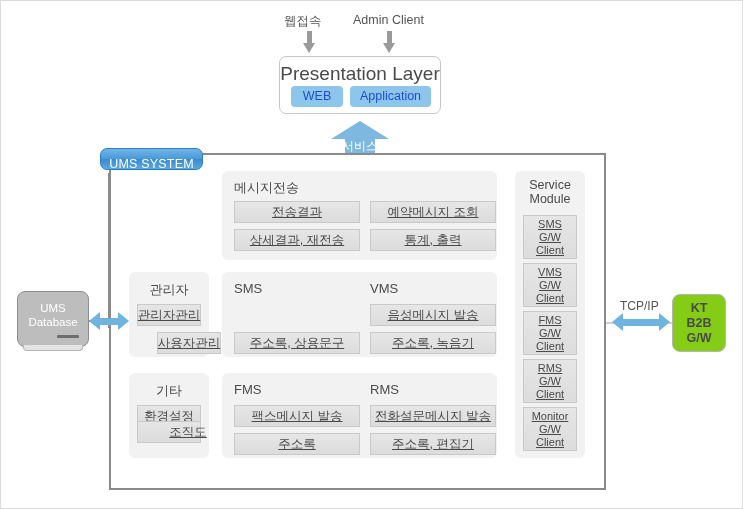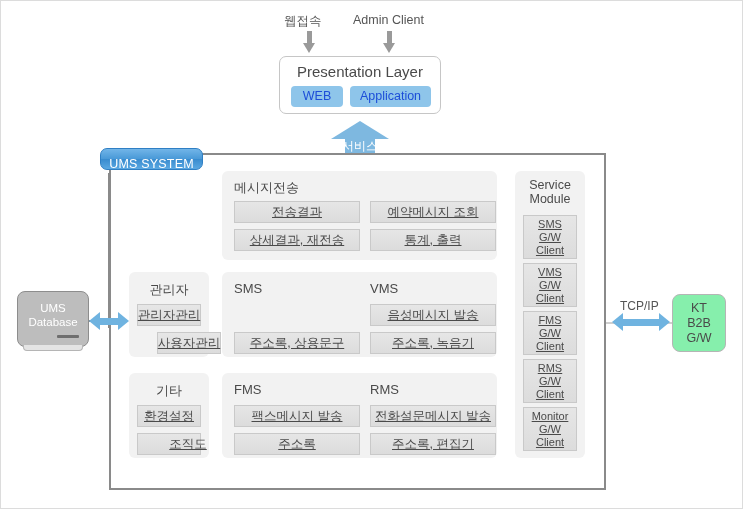--- a/index.html
+++ b/index.html
@@ -66,21 +66,21 @@
     box-sizing: border-box;
     border: 1px solid #c6c6c6;
     border-radius: 7px;
     background: #ffffff;
   }
   #presentation-title {
     position: absolute;
     left: 0; top: 6px;
     width: 100%;
     text-align: center;
-    font-size: 15px;
+    font-size: 19px;
     color: #4a4a4a;
   }
   .pl-chip {
     position: absolute;
     top: 29px;
     height: 21px;
     line-height: 21px;
     border-radius: 4px;
     background: #8ec5ea;
     color: #1d4ed8;
@@ -198,21 +198,21 @@
   #si-0 { left: 12px; top: 32px; width: 126px; }
   #si-1 { left: 12px; top: 60px; width: 126px; }
   #vi-0 { left: 148px; top: 32px; width: 126px; }
   #vi-1 { left: 148px; top: 60px; width: 126px; }
 
   
   #grp-etc { left: 18px; top: 218px; width: 80px; height: 85px; }
   #grp-etc .group-title { left: 0; top: 9px; width: 80px; text-align: center; }
   #grp-etc .item { left: 8px; width: 64px; height: 22px; }
   #ei-0 { top: 32px; }
-  #ei-1 { top: 60px; padding-left: 38px; }
+  #ei-1 { top: 48px; padding-left: 38px; }
 
   
   #grp-fms { left: 111px; top: 218px; width: 275px; height: 85px; }
   #grp-fms .group-title { top: 9px; }
   #t-fms { left: 12px; }
   #t-rms { left: 148px; }
   #grp-fms .item { height: 22px; }
   #fi-0 { left: 12px; top: 32px; width: 126px; }
   #fi-1 { left: 12px; top: 60px; width: 126px; }
   #ri-0 { left: 148px; top: 32px; width: 126px; }
@@ -280,28 +280,29 @@
   }
 
   
   #kt-gateway {
     position: absolute;
     left: 671px; top: 293px;
     width: 54px; height: 58px;
     box-sizing: border-box;
     border: 1px solid #b5b5b5;
     border-radius: 8px;
-    background: #86efac;
+    background: #84cc16;
     display: flex;
     align-items: center;
     justify-content: center;
     text-align: center;
     font-size: 12.5px;
     line-height: 15px;
     color: #4a4a4a;
+    font-weight: bold;
   }
   #lbl-tcpip { left: 619px; top: 298px; font-size: 12px; color: #555; }
 
   
   #line-left {
     position: absolute;
     left: 107px; top: 172px;
     width: 2px; height: 155px;
     background: #8a8a8a;
   }

